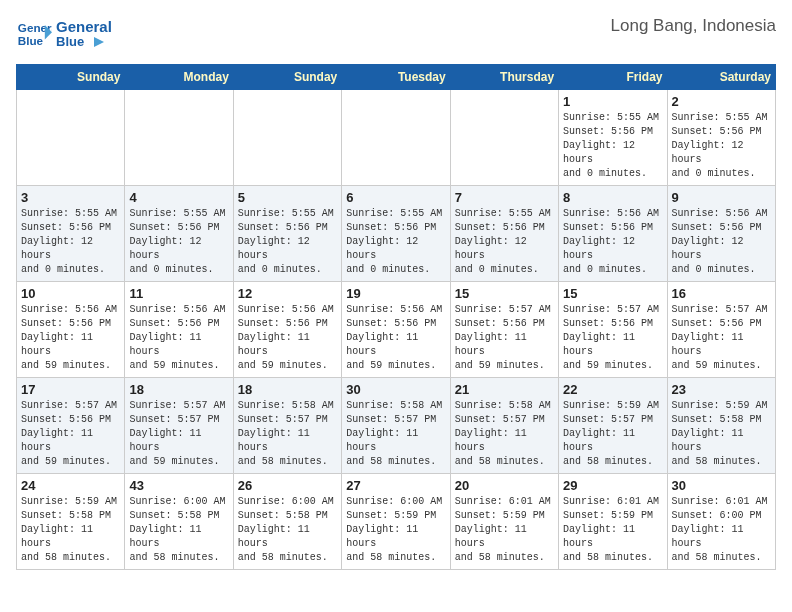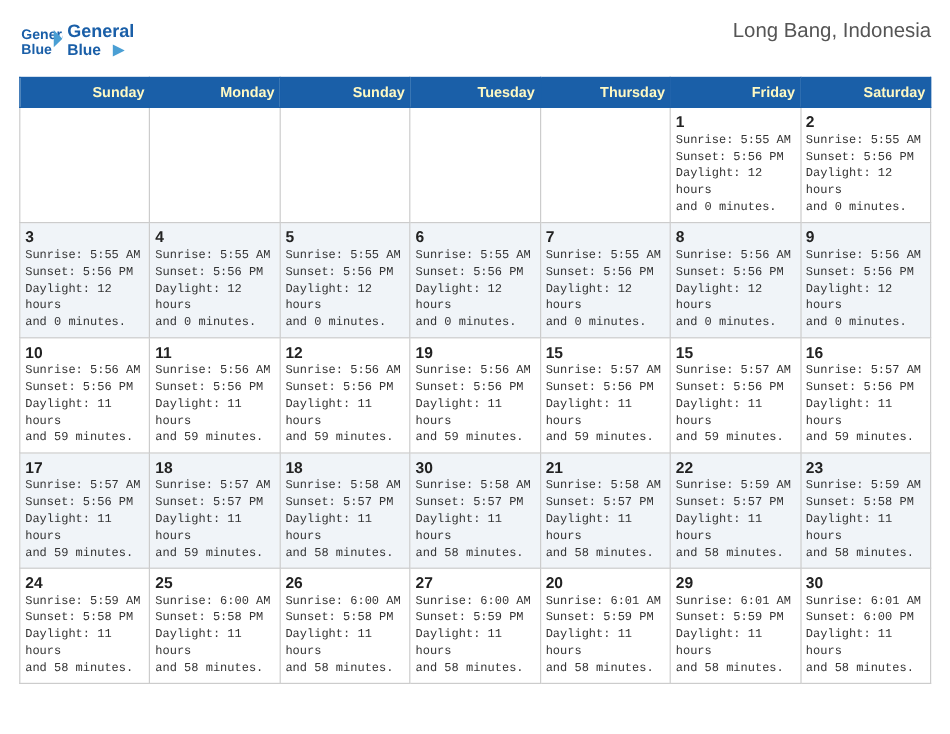--- a/index.html
+++ b/index.html
@@ -218,21 +218,21 @@
           <span class="day-num">23</span>
           <div class="day-info">Sunrise: 5:59 AM<br>Sunset: 5:58 PM<br>Daylight: 11 hours<br>and 58 minutes.</div>
         </td>
       </tr>
       <tr>
         <td>
           <span class="day-num">24</span>
           <div class="day-info">Sunrise: 5:59 AM<br>Sunset: 5:58 PM<br>Daylight: 11 hours<br>and 58 minutes.</div>
         </td>
         <td>
-          <span class="day-num">25</span>
+          <span class="day-num">43</span>
           <div class="day-info">Sunrise: 6:00 AM<br>Sunset: 5:58 PM<br>Daylight: 11 hours<br>and 58 minutes.</div>
         </td>
         <td>
           <span class="day-num">26</span>
           <div class="day-info">Sunrise: 6:00 AM<br>Sunset: 5:58 PM<br>Daylight: 11 hours<br>and 58 minutes.</div>
         </td>
         <td>
           <span class="day-num">27</span>
           <div class="day-info">Sunrise: 6:00 AM<br>Sunset: 5:59 PM<br>Daylight: 11 hours<br>and 58 minutes.</div>
         </td>

